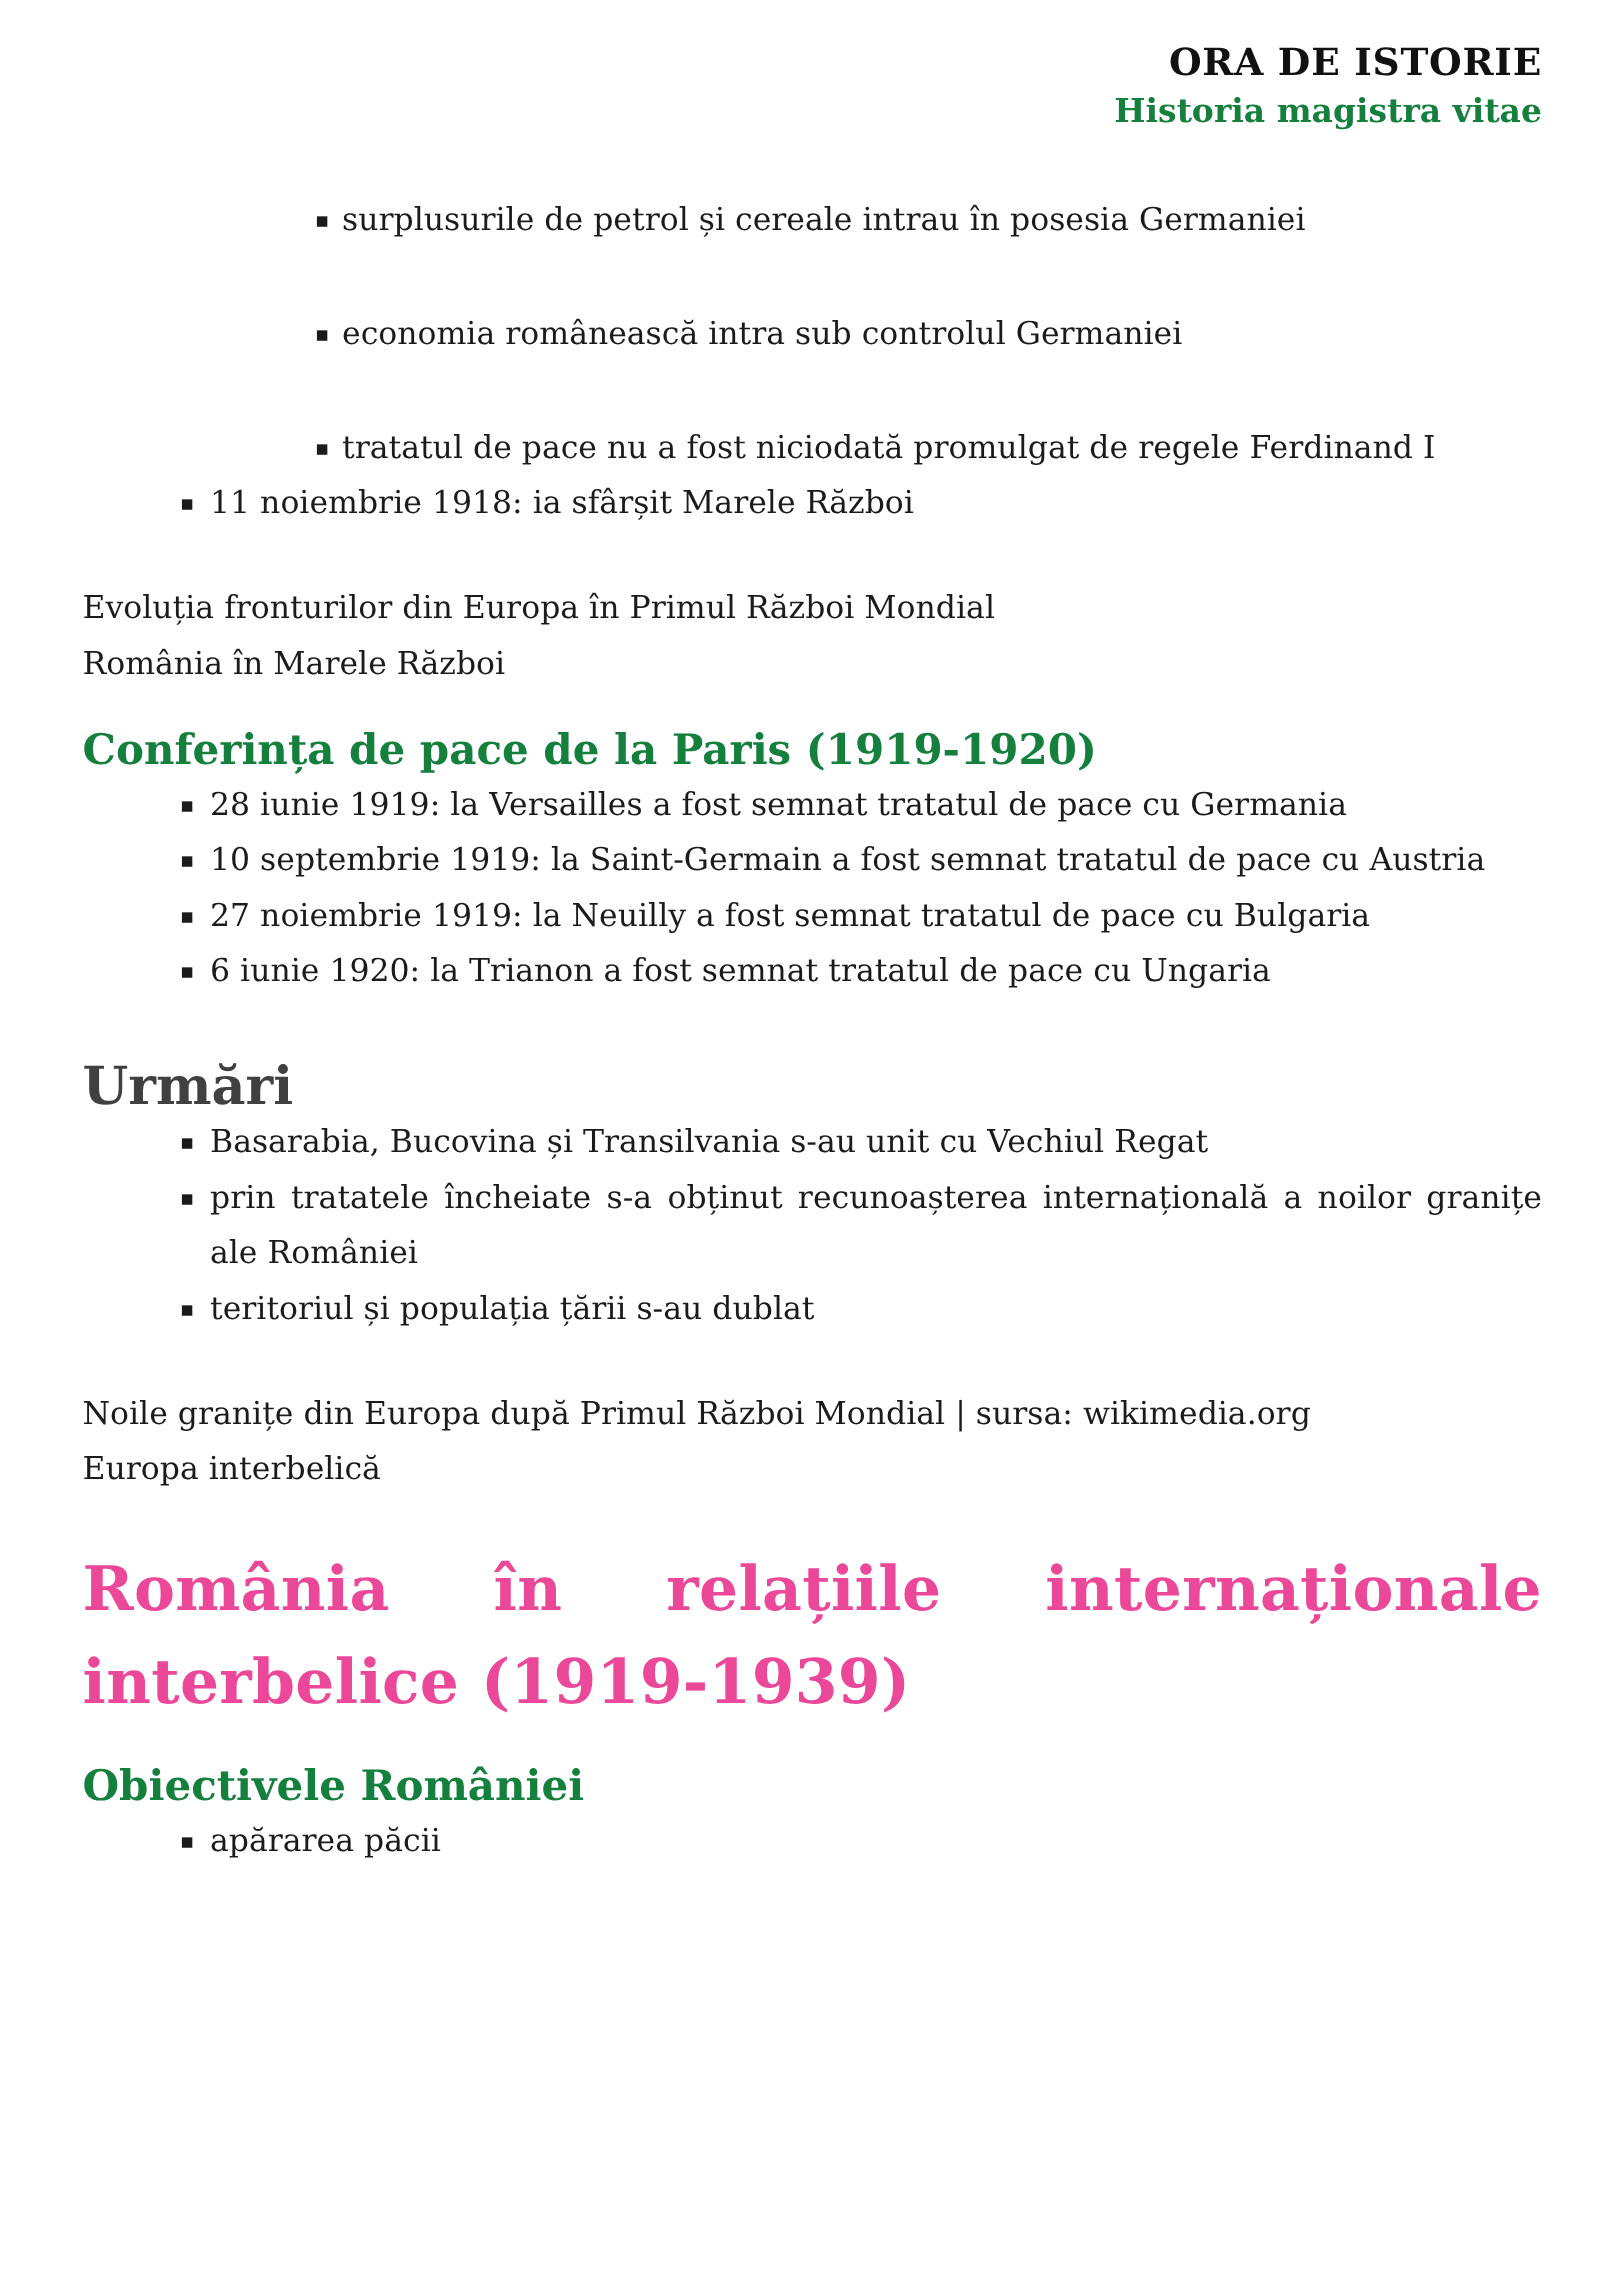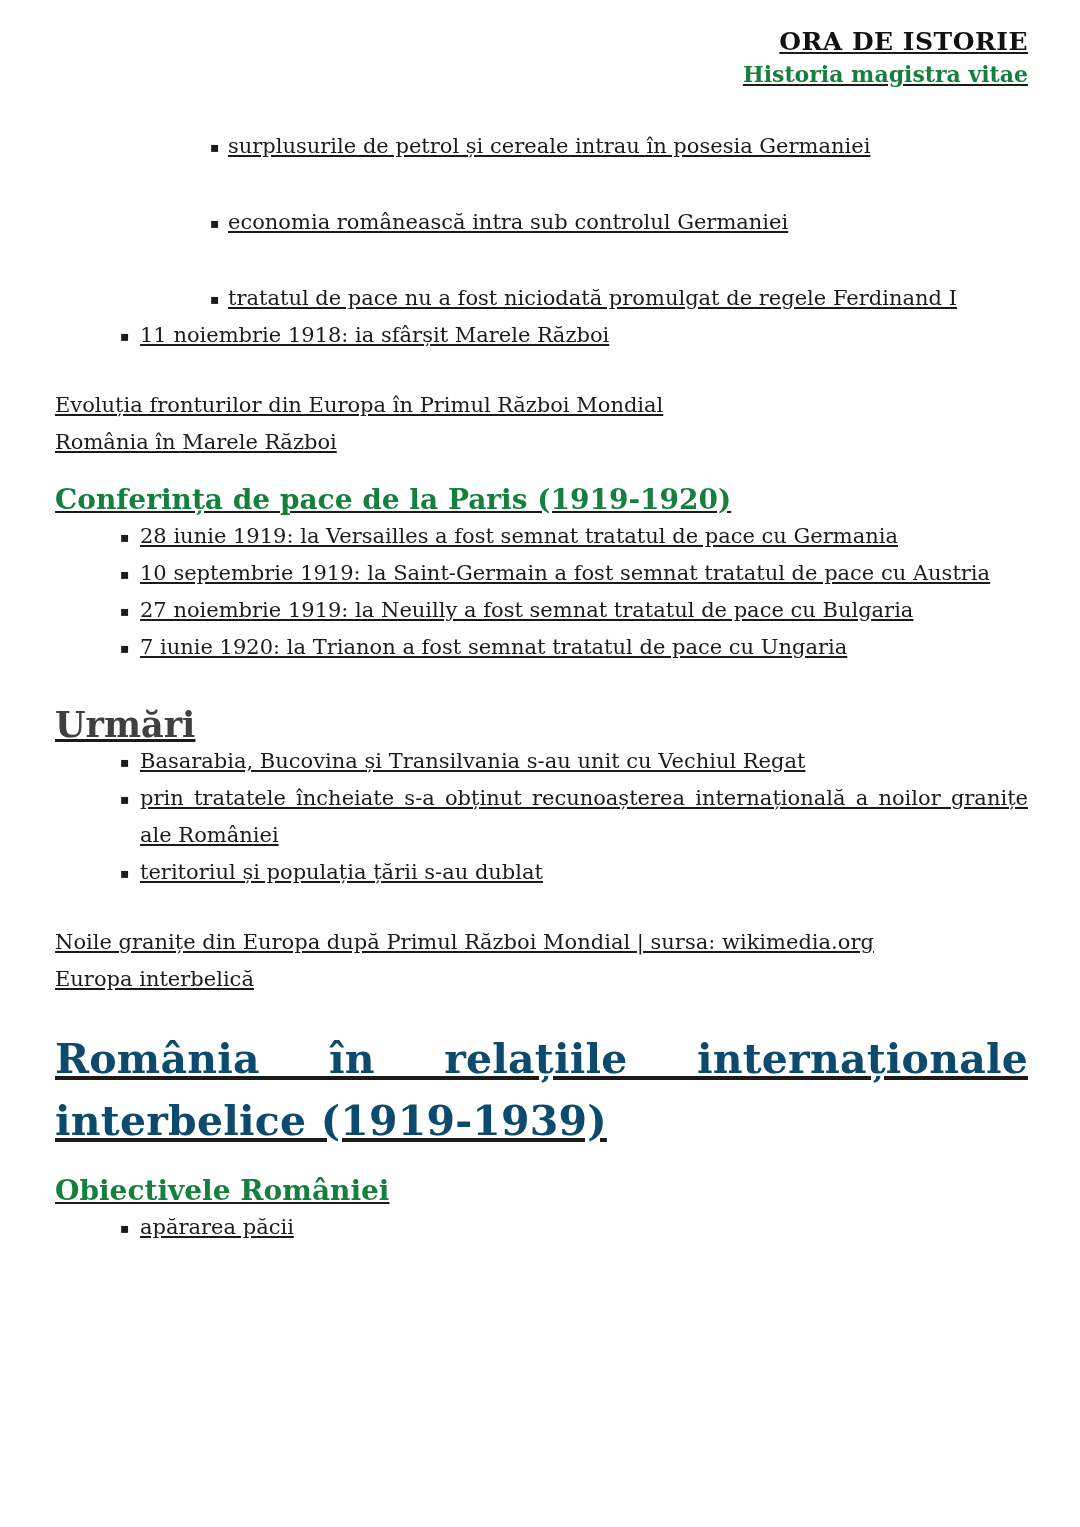--- a/index.html
+++ b/index.html
@@ -13,21 +13,20 @@
     overflow: hidden;
     font-family: "DejaVu Serif", "Liberation Serif", serif;
     color: #1b1b1b;
   }
   .page {
     box-sizing: border-box;
     width: 1080px;
     height: 1527px;
     padding: 26px 52px 0 55px;
     position: relative;
-    text-decoration: underline;
   }
   
   .page-header {
     text-align: right;
     line-height: 1.25;
   }
   .site-title {
     font-size: 25px;
     font-weight: bold;
     color: #111111;
@@ -68,21 +67,21 @@
   .intro-sub { margin-top: 58px; }
   .caption {
     margin: 33px 0 0 0;
   }
   .cap-line { display: block; text-align: left; }
 
   h1.main-title {
     font-size: 41px;
     line-height: 62px;
     font-weight: bold;
-    color: #0c4a6e;
+    color: #ec4899;
     margin: 30px 0 0 0;
     text-align: justify;
     letter-spacing: 0.2px;
   }
   h2.section-title {
     font-size: 35px;
     font-weight: bold;
     color: #404040;
     margin: 40px 0 0 0;
     text-align: left;
@@ -135,21 +134,21 @@
       <span class="cap-line">Evoluția fronturilor din Europa în Primul Război Mondial</span>
       <span class="cap-line">România în Marele Război</span>
     </p>
 
     <h3 class="subsection-title">Conferința de pace de la Paris (1919-1920)</h3>
 
     <ul class="bullets l1 after-heading">
         <li>28 iunie 1919: la Versailles a fost semnat tratatul de pace cu Germania</li>
         <li>10 septembrie 1919: la Saint-Germain a fost semnat tratatul de pace cu Austria</li>
         <li>27 noiembrie 1919: la Neuilly a fost semnat tratatul de pace cu Bulgaria</li>
-        <li>7 iunie 1920: la Trianon a fost semnat tratatul de pace cu Ungaria</li>
+        <li>6 iunie 1920: la Trianon a fost semnat tratatul de pace cu Ungaria</li>
       </ul>
 
     <h2 class="section-title">Urmări</h2>
 
     <ul class="bullets l1 after-h2">
         <li>Basarabia, Bucovina și Transilvania s-au unit cu Vechiul Regat</li>
         <li>prin tratatele încheiate s-a obținut recunoașterea internațională a noilor granițe ale României</li>
         <li>teritoriul și populația țării s-au dublat</li>
       </ul>
 

